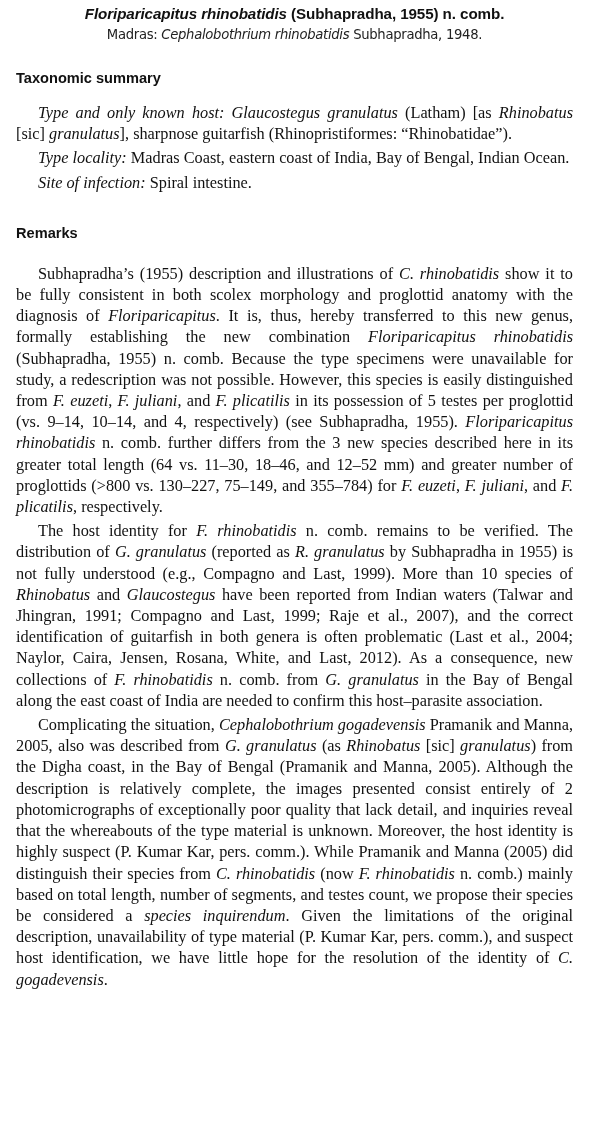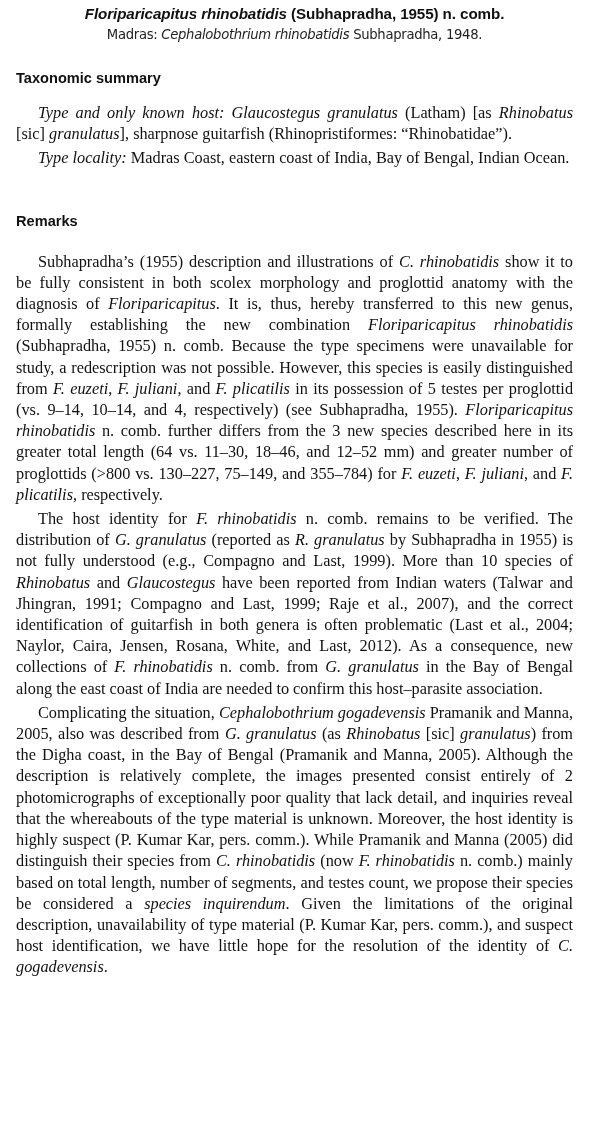--- a/index.html
+++ b/index.html
@@ -11,21 +11,21 @@
   }
   .synonym {
     font-family: "DejaVu Sans", sans-serif; font-size: 13.2px; text-align: center;
     margin: 0; line-height: 22px; color: #222; letter-spacing: -0.3px;
   }
   .section-heading {
     font-family: "Liberation Sans", sans-serif; font-weight: bold; font-size: 14.6px;
     margin: 0; line-height: 20px;
   }
   .h-tax { margin-top: 22px; }
-  .h-rem { margin-top: 42px; }
+  .h-rem { margin-top: 30px; }
   .summary { margin-top: 14px; }
   .body-text {
     font-family: "Liberation Serif", serif; font-size: 16.3px; line-height: 21.2px;
     text-align: justify; margin: 0; text-indent: 22px; hyphens: none;
   }
   .summary .body-text { margin-bottom: 3px; }
   .remarks { margin-top: 20px; }
   .remarks .body-text { margin-bottom: 3px; }
   i, em { font-style: italic; }
 </style>
@@ -33,20 +33,21 @@
 <body>
 
 <div class="page">
   <h1 class="title"><i>Floriparicapitus rhinobatidis</i><span> (Subhapradha, 1955) n. comb.</span></h1>
   <p class="synonym"><span>Madras: </span><i>Cephalobothrium rhinobatidis</i><span> Subhapradha, 1948.</span></p>
 
   <h2 class="section-heading h-tax">Taxonomic summary</h2>
   <div class="summary">
     <p class="body-text"><i>Type and only known host: Glaucostegus granulatus</i><span> (Latham) [as </span><i>Rhinobatus</i><span> [sic] </span><i>granulatus</i><span>], sharpnose guitarfish (Rhinopristiformes: “Rhinobatidae”).</span></p>
     <p class="body-text"><i>Type locality:</i><span> Madras Coast, eastern coast of India, Bay of Bengal, Indian Ocean.</span></p>
+    <p class="body-text"><i>Site of infection:</i><span> Spiral intestine.</span></p>
   </div>
 
   <h2 class="section-heading h-rem">Remarks</h2>
   <div class="remarks">
     <p class="body-text"><span>Subhapradha’s (1955) description and illustrations of </span><i>C. rhinobatidis</i><span> show it to be fully consistent in both scolex morphology and proglottid anatomy with the diagnosis of </span><i>Floriparicapitus</i><span>. It is, thus, hereby transferred to this new genus, formally establishing the new combination </span><i>Floriparicapitus rhinobatidis</i><span> (Subhapradha, 1955) n. comb. Because the type specimens were unavailable for study, a redescription was not possible. However, this species is easily distinguished from </span><i>F. euzeti</i><span>, </span><i>F. juliani</i><span>, and </span><i>F. plicatilis</i><span> in its possession of 5 testes per proglottid (vs. 9–14, 10–14, and 4, respectively) (see Subhapradha, 1955). </span><i>Floriparicapitus rhinobatidis</i><span> n. comb. further differs from the 3 new species described here in its greater total length (64 vs. 11–30, 18–46, and 12–52 mm) and greater number of proglottids (&gt;800 vs. 130–227, 75–149, and 355–784) for </span><i>F. euzeti</i><span>, </span><i>F. juliani</i><span>, and </span><i>F. plicatilis</i><span>, respectively.</span></p>
     <p class="body-text"><span>The host identity for </span><i>F. rhinobatidis</i><span> n. comb. remains to be verified. The distribution of </span><i>G. granulatus</i><span> (reported as </span><i>R. granulatus</i><span> by Subhapradha in 1955) is not fully understood (e.g., Compagno and Last, 1999). More than 10 species of </span><i>Rhinobatus</i><span> and </span><i>Glaucostegus</i><span> have been reported from Indian waters (Talwar and Jhingran, 1991; Compagno and Last, 1999; Raje et al., 2007), and the correct identification of guitarfish in both genera is often problematic (Last et al., 2004; Naylor, Caira, Jensen, Rosana, White, and Last, 2012). As a consequence, new collections of </span><i>F. rhinobatidis</i><span> n. comb. from </span><i>G. granulatus</i><span> in the Bay of Bengal along the east coast of India are needed to confirm this host–parasite association.</span></p>
     <p class="body-text"><span>Complicating the situation, </span><i>Cephalobothrium gogadevensis</i><span> Pramanik and Manna, 2005, also was described from </span><i>G. granulatus</i><span> (as </span><i>Rhinobatus</i><span> [sic] </span><i>granulatus</i><span>) from the Digha coast, in the Bay of Bengal (Pramanik and Manna, 2005). Although the description is relatively complete, the images presented consist entirely of 2 photomicrographs of exceptionally poor quality that lack detail, and inquiries reveal that the whereabouts of the type material is unknown. Moreover, the host identity is highly suspect (P. Kumar Kar, pers. comm.). While Pramanik and Manna (2005) did distinguish their species from </span><i>C. rhinobatidis</i><span> (now </span><i>F. rhinobatidis</i><span> n. comb.) mainly based on total length, number of segments, and testes count, we propose their species be considered a </span><i>species inquirendum</i><span>. Given the limitations of the original description, unavailability of type material (P. Kumar Kar, pers. comm.), and suspect host identification, we have little hope for the resolution of the identity of </span><i>C. gogadevensis</i><span>.</span></p>
   </div>
 </div>
 

